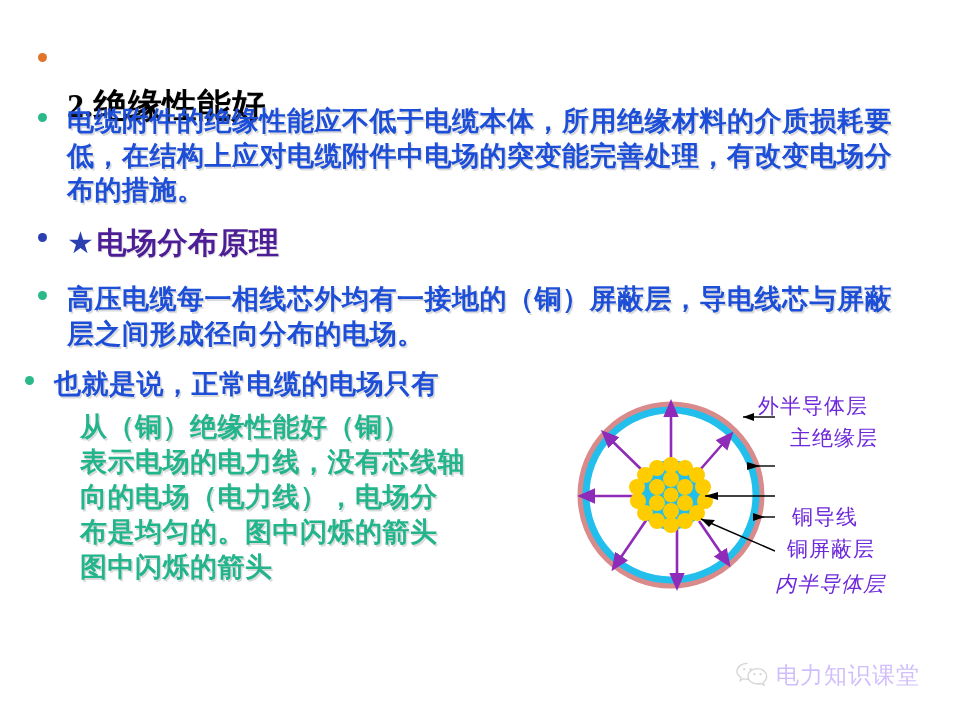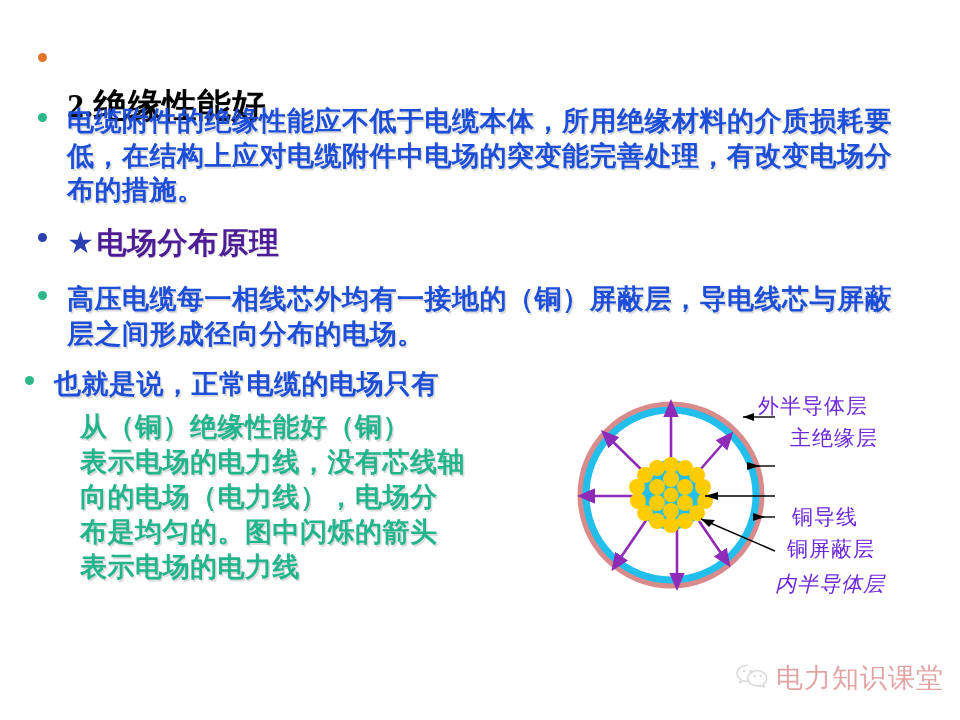--- a/index.html
+++ b/index.html
@@ -104,22 +104,22 @@
   
   .watermark {
     position: absolute;
     left: 735px;
     top: 660px;
     display: flex;
     align-items: center;
     opacity: 0.40;
   }
   .wm-text {
-    color: #b91c1c;
-    font-size: 27px;
+    color: #8b5cf6;
+    font-size: 23px;
     letter-spacing: 1px;
     font-family: Liberation Sans, sans-serif;
   }
   .wm-icon { margin-right: 7px; display: block; }
 </style>
 </head>
 <body>
 
 <div class="slide">
 
@@ -148,21 +148,21 @@
   <div class="bullet-row" style="left:25px; top:367px; width:560px;">
     <span class="bullet-dot teal"></span>
     <span class="txt body-teal">也就是说，正常电缆的电场只有</span>
   </div>
 
   <div class="indent-block" style="left:80px; top:410px; width:500px;">
     <div>从（铜）绝缘性能好（铜）</div>
     <div>表示电场的电力线，没有芯线轴</div>
     <div>向的电场（电力线），电场分</div>
     <div>布是均匀的。图中闪烁的箭头</div>
-    <div>表示电场的电力线</div>
+    <div>图中闪烁的箭头</div>
   </div>
 
   <div class="diagram">
     <svg width="200" height="225" viewBox="0 0 200 225" xmlns="http://www.w3.org/2000/svg">
       <defs>
         <marker id="ph" markerWidth="7" markerHeight="7" refX="3.2" refY="3" orient="auto">
           <path d="M0,0 L7,3 L0,6 z" fill="#8E2BB8"></path>
         </marker>
       </defs>
 

